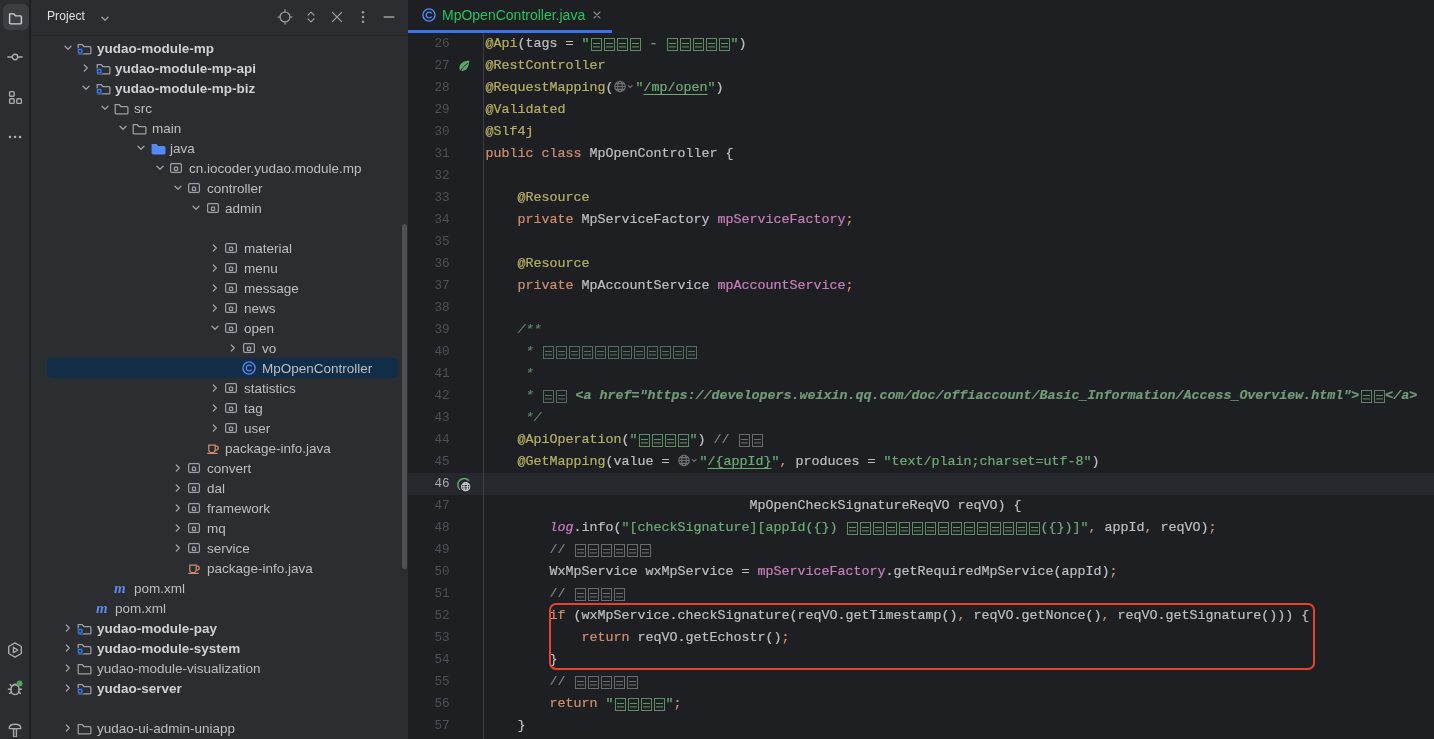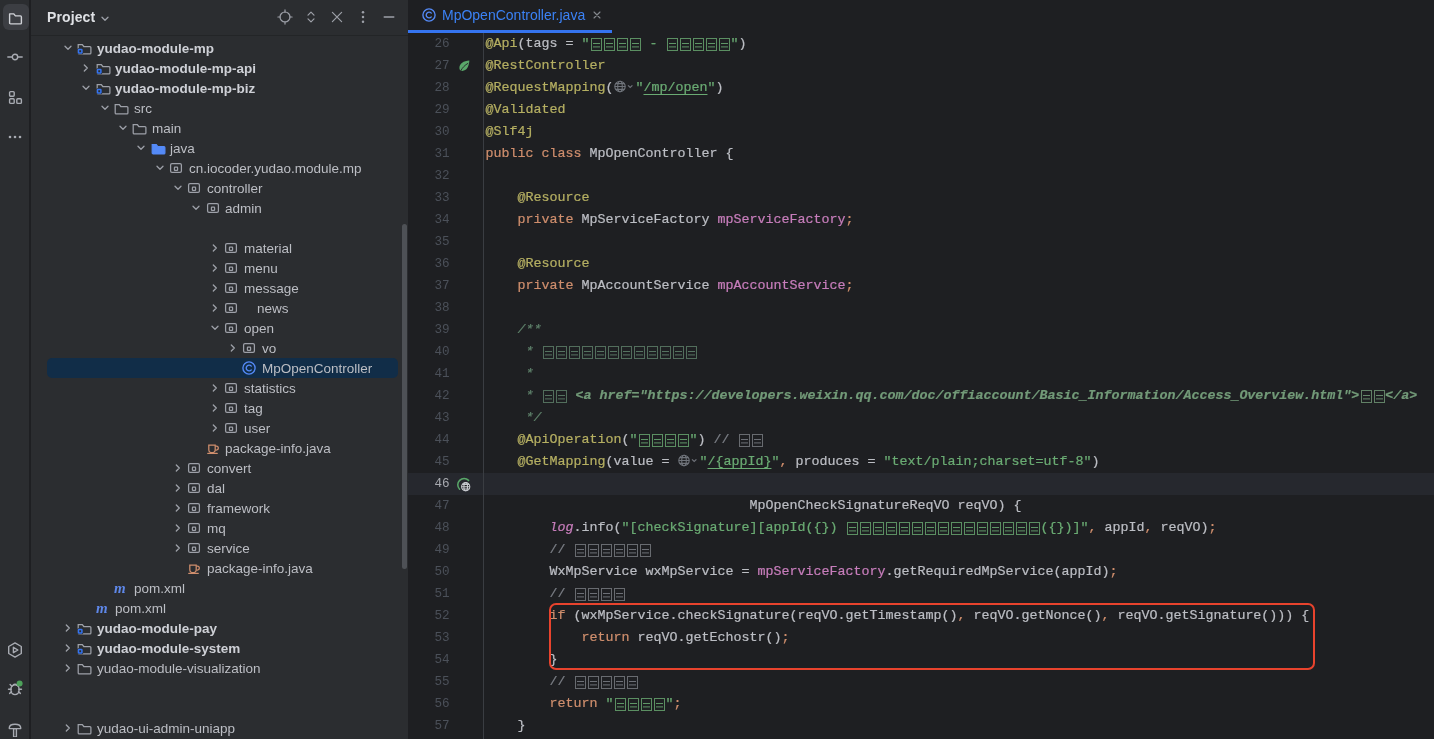--- a/index.html
+++ b/index.html
@@ -1,31 +1,31 @@
 <!DOCTYPE html>
 <html><head><meta charset="utf-8"><style>
 *{margin:0;padding:0;box-sizing:border-box}
 html,body{width:1434px;height:739px;overflow:hidden;background:#1e1f22;font-family:"Liberation Sans",sans-serif}
 #stripe{position:absolute;left:0;top:0;width:30px;height:739px;background:#2b2d30;border-right:1px solid #1e1f22}
 #panel{position:absolute;left:31px;top:0;width:377px;height:739px;background:#2b2d30}
 #phead{position:absolute;left:0;top:0;width:377px;height:36px;border-bottom:1px solid #232527}
-#ptitle{position:absolute;left:16px;top:9px;font-size:14px;font-weight:bold;color:#dfe1e5;letter-spacing:.1px}
+#ptitle{position:absolute;left:16px;top:9px;font-size:12px;font-weight:normal;color:#dfe1e5;letter-spacing:.1px}
 #tree{position:absolute;left:0;top:37px;width:377px;height:702px;overflow:hidden}
 .trow{position:absolute;left:-31px;height:20px;width:408px;font-size:13.5px;color:#bcbec4;white-space:nowrap}
 .trow .lbl{position:absolute;top:2.5px}
 .trow.b .lbl{font-weight:bold;color:#ced0d6}
 .tico{position:absolute;top:2px;width:16px;height:16px}
 .tchev{position:absolute;top:2px;width:16px;height:16px}
 #tsel{position:absolute;left:16px;top:321px;width:351px;height:20px;background:#112d48;border-radius:5px}
 #tscroll{position:absolute;left:371px;top:187px;width:5px;height:345px;background:#55585d;border-radius:3px;opacity:.85}
 #editor{position:absolute;left:408px;top:0;width:1026px;height:739px;background:#1e1f22}
 #tabbar{position:absolute;left:0;top:0;width:1026px;height:30px;background:#1e1f22}
 #tabu{position:absolute;left:0;top:30px;width:204px;height:3px;background:#3574f0}
 #tabico{position:absolute;left:13px;top:7px;width:16px;height:16px}
-#tablbl{position:absolute;left:34px;top:7px;font-size:14px;color:#3b82f6}
+#tablbl{position:absolute;left:34px;top:7px;font-size:14px;color:#22c55e}
 #tabx{position:absolute;left:182px;top:8px;width:14px;height:14px}
 #gsep{position:absolute;left:75px;top:33px;width:1px;height:706px;background:#3a3d42}
 #caretrow{position:absolute;left:0;top:473px;width:1026px;height:22px;background:#26282e}
 #code{position:absolute;left:0;top:33px;width:1026px}
 .crow{position:absolute;left:0;width:1026px;height:22px}
 .ln{position:absolute;left:0;top:0;width:41.5px;height:22px;line-height:22px;text-align:right;font-family:"Liberation Mono",monospace;font-size:12.6px;color:#4b5059}
 .ln.on{color:#a8aab0}
 .ctx{position:absolute;left:77.5px;top:0;height:22px;line-height:22px;font-family:"Liberation Mono",monospace;font-size:13.33px;color:#bcbec4;white-space:pre;-webkit-text-stroke:0.22px}
 .gico{position:absolute;width:16px;height:16px;top:3px}
 .k{color:#cf8e6d}.s{color:#6aab73}.su{color:#6aab73;text-decoration:underline;text-underline-offset:3px}
@@ -222,21 +222,21 @@
         <span class="lbl" style="left:244px">message</span>
       </div>
       <div class="trow" style="top:261px">
         <div class="tchev" style="left:207px"><svg width="16" height="16" viewBox="0 0 16 16">
             <path d="M6.3 5 L9.3 8 L6.3 11" stroke="#9da0a8" stroke-width="1.3" stroke-linecap="round" stroke-linejoin="round" fill="none"></path>
           </svg></div>
         <div class="tico" style="left:223px"><svg width="16" height="16" viewBox="0 0 16 16" fill="none" xmlns="http://www.w3.org/2000/svg">
             <rect x="2.6" y="3.6" width="10.8" height="8.8" rx="1.4" stroke="#9da0a8" stroke-width="1.25" fill="none"></rect>
             <rect x="6.4" y="7.2" width="3.2" height="3.2" rx=".5" stroke="#9da0a8" stroke-width="1.2" fill="none"></rect>
           </svg></div>
-        <span class="lbl" style="left:257px">news</span>
+        <span class="lbl" style="left:244px">news</span>
       </div>
       <div class="trow" style="top:281px">
         <div class="tchev" style="left:207px"><svg width="16" height="16" viewBox="0 0 16 16">
             <path d="M5 6.3 L8 9.3 L11 6.3" stroke="#9da0a8" stroke-width="1.3" stroke-linecap="round" stroke-linejoin="round" fill="none"></path>
           </svg></div>
         <div class="tico" style="left:223px"><svg width="16" height="16" viewBox="0 0 16 16" fill="none" xmlns="http://www.w3.org/2000/svg">
             <rect x="2.6" y="3.6" width="10.8" height="8.8" rx="1.4" stroke="#9da0a8" stroke-width="1.25" fill="none"></rect>
             <rect x="6.4" y="7.2" width="3.2" height="3.2" rx=".5" stroke="#9da0a8" stroke-width="1.2" fill="none"></rect>
           </svg></div>
         <span class="lbl" style="left:244px">open</span>
@@ -389,20 +389,31 @@
         <span class="lbl" style="left:97px">yudao-module-system</span>
       </div>
       <div class="trow" style="top:621px">
         <div class="tchev" style="left:60px"><svg width="16" height="16" viewBox="0 0 16 16">
             <path d="M6.3 5 L9.3 8 L6.3 11" stroke="#9da0a8" stroke-width="1.3" stroke-linecap="round" stroke-linejoin="round" fill="none"></path>
           </svg></div>
         <div class="tico" style="left:76px"><svg width="16" height="16" viewBox="0 0 16 16" fill="none" xmlns="http://www.w3.org/2000/svg">
             <path d="M2.2 4.6 h4.1 l1.5 1.9 h6.1 a1 1 0 0 1 1 1 v5.4 a1 1 0 0 1 -1 1 H3.2 a1 1 0 0 1 -1 -1 z" stroke="#9da0a8" stroke-width="1.25" fill="none"></path>
           </svg></div>
         <span class="lbl" style="left:97px">yudao-module-visualization</span>
+      </div>
+      <div class="trow b" style="top:641px">
+        <div class="tchev" style="left:60px"><svg width="16" height="16" viewBox="0 0 16 16">
+            <path d="M6.3 5 L9.3 8 L6.3 11" stroke="#9da0a8" stroke-width="1.3" stroke-linecap="round" stroke-linejoin="round" fill="none"></path>
+          </svg></div>
+        <div class="tico" style="left:76px"><svg width="16" height="16" viewBox="0 0 16 16" fill="none" xmlns="http://www.w3.org/2000/svg">
+            <path d="M2.2 4.6 h4.1 l1.5 1.9 h6.1 a1 1 0 0 1 1 1 v5.4 a1 1 0 0 1 -1 1 H3.2 a1 1 0 0 1 -1 -1 z" stroke="#9da0a8" stroke-width="1.25" fill="none"></path>
+            <rect x="1.2" y="8.2" width="6" height="6" rx="1" fill="#2b2d30"></rect>
+            <rect x="2.5" y="9.5" width="3.4" height="3.4" rx=".5" fill="none" stroke="#3574f0" stroke-width="1.5"></rect>
+          </svg></div>
+        <span class="lbl" style="left:97px">yudao-server</span>
       </div>
       <div class="trow" style="top:681px">
         <div class="tchev" style="left:60px"><svg width="16" height="16" viewBox="0 0 16 16">
             <path d="M6.3 5 L9.3 8 L6.3 11" stroke="#9da0a8" stroke-width="1.3" stroke-linecap="round" stroke-linejoin="round" fill="none"></path>
           </svg></div>
         <div class="tico" style="left:76px"><svg width="16" height="16" viewBox="0 0 16 16" fill="none" xmlns="http://www.w3.org/2000/svg">
             <path d="M2.2 4.6 h4.1 l1.5 1.9 h6.1 a1 1 0 0 1 1 1 v5.4 a1 1 0 0 1 -1 1 H3.2 a1 1 0 0 1 -1 -1 z" stroke="#9da0a8" stroke-width="1.25" fill="none"></path>
           </svg></div>
         <span class="lbl" style="left:97px">yudao-ui-admin-uniapp</span>
       </div>

